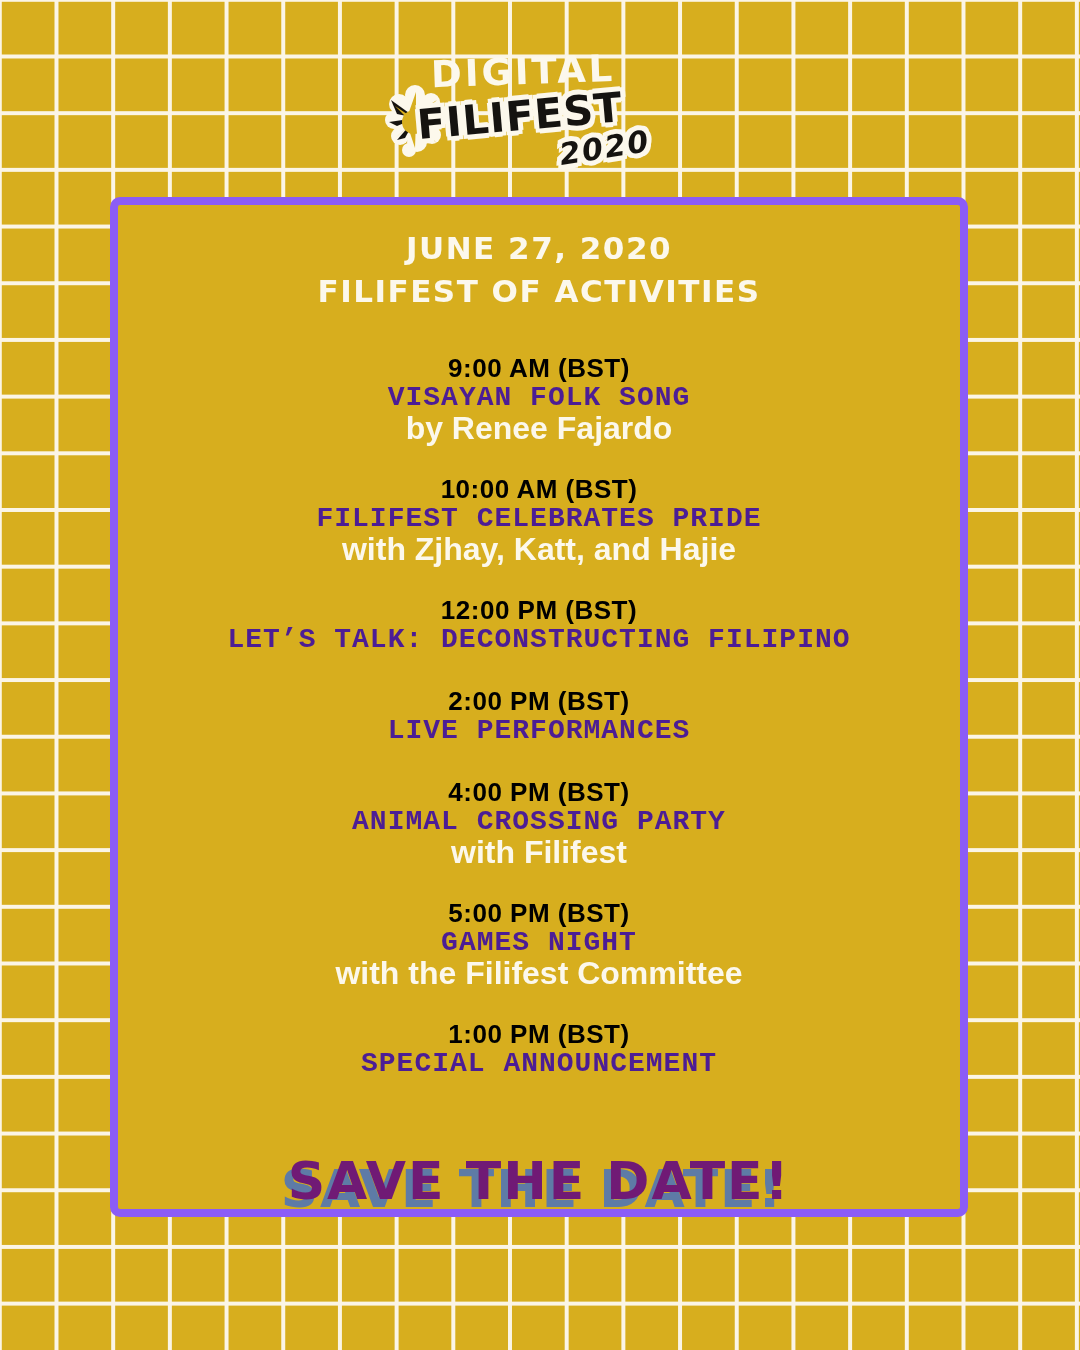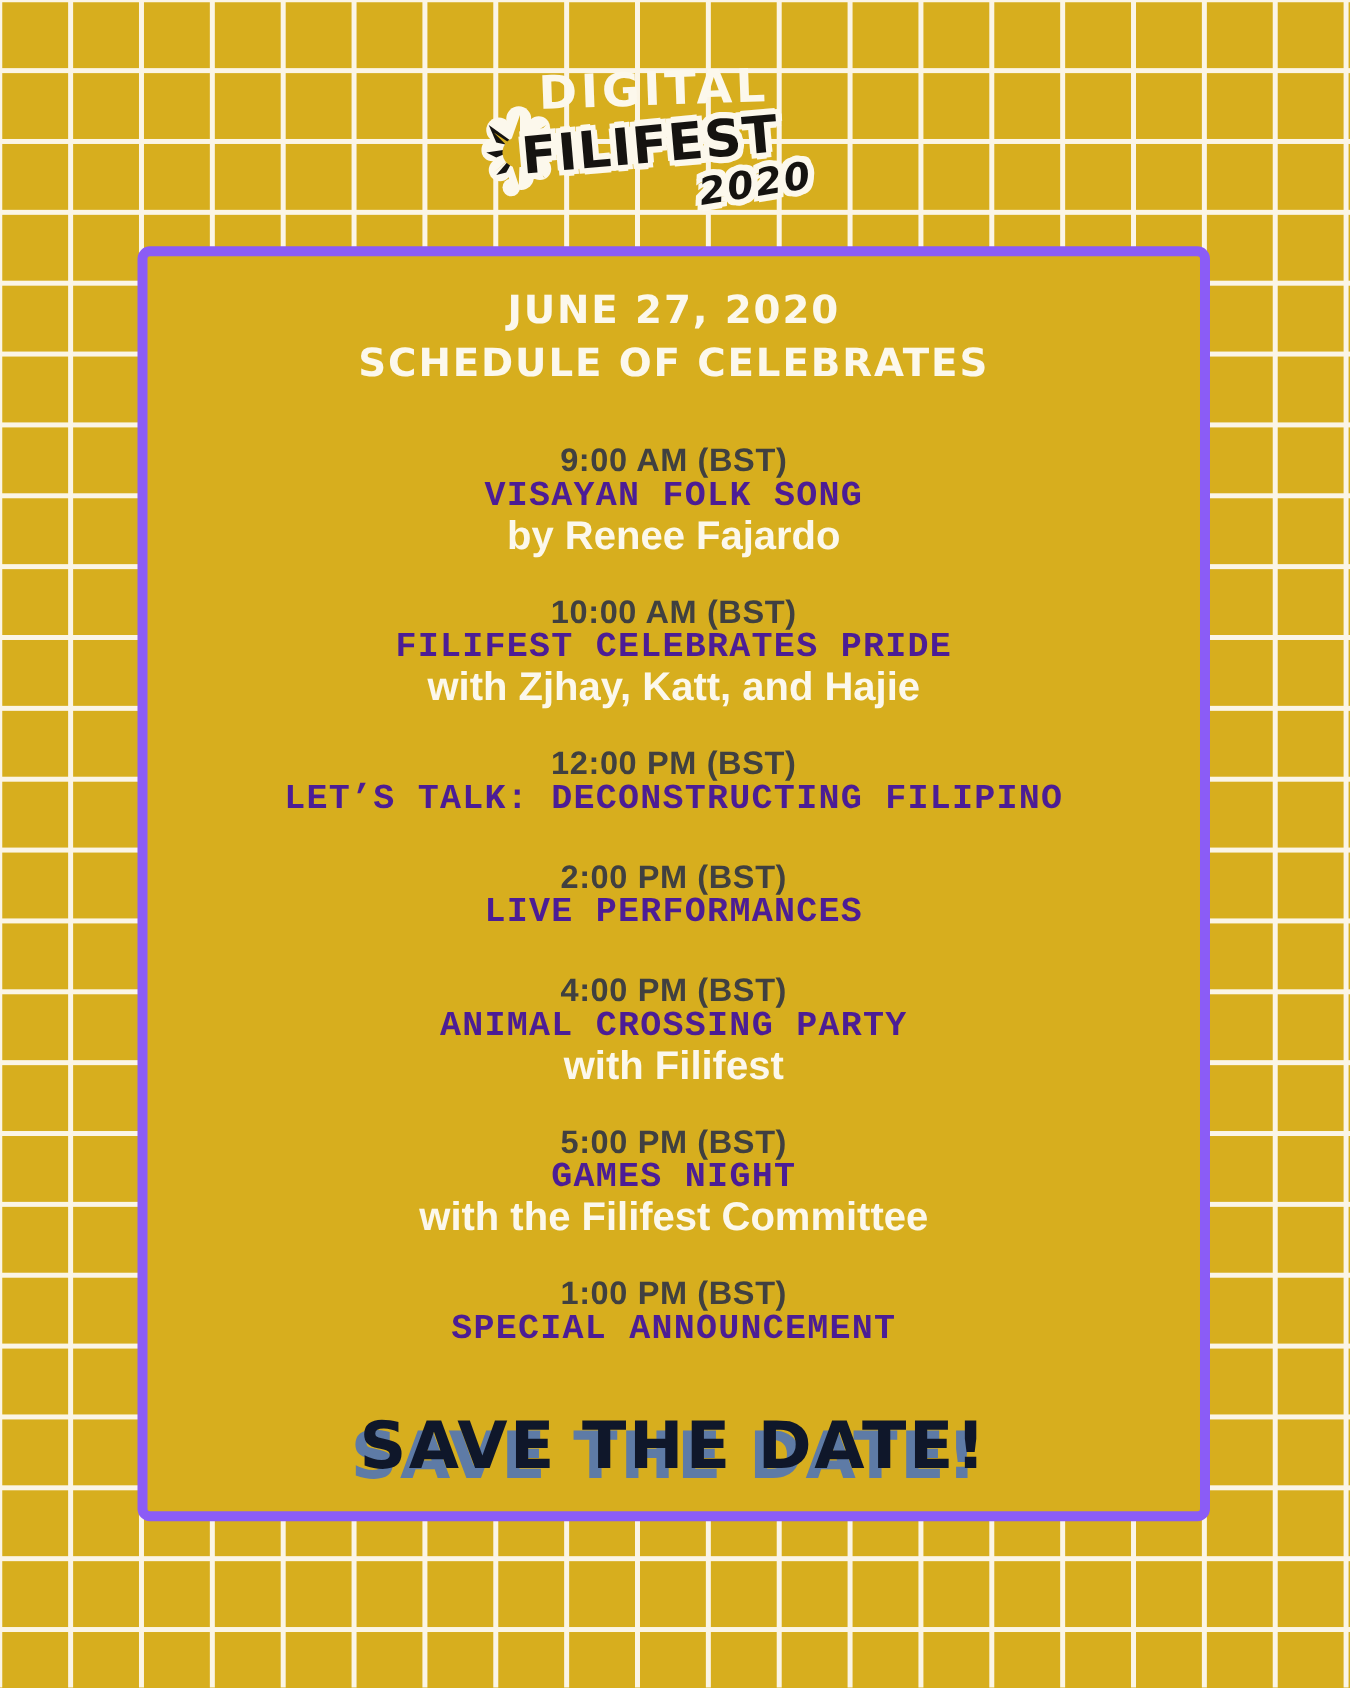--- a/index.html
+++ b/index.html
@@ -71,37 +71,37 @@
   .panel-header .hline {
     font-family: "DejaVu Sans", sans-serif;
     font-weight: 800; font-size: 31px; line-height: 43px;
     letter-spacing: 1.5px; color: #FCF8EC;
   }
 
   .schedule { margin-top: 40px; }
   .event { margin-bottom: 31px; }
   .event-time {
     font-size: 26px; font-weight: 700; line-height: 30px;
-    letter-spacing: 0.5px; color: #404040;
+    letter-spacing: 0.5px; color: #000000;
   }
   .event-title {
     font-family: Liberation Mono, monospace;
     font-size: 28px; font-weight: 800; line-height: 30px;
     letter-spacing: 1px; color: #4c1d95;
   }
   .event-subtitle {
     font-size: 32px; font-weight: 700; line-height: 30px;
     color: #FCF8EC;
   }
 
   .cta {
-    margin-top: 48px;
+    margin-top: 72px;
     font-family: "DejaVu Sans", sans-serif;
     font-weight: 800; font-size: 52px; letter-spacing: 2px;
-    color: #0f172a;
+    color: #701a75;
     text-shadow: -7px 8px 0 #5E7BA6;
   }
 </style>
 </head>
 <body>
 
 <div class="logo">
   <svg class="logo-sun" viewBox="0 0 62 82" xmlns="http://www.w3.org/2000/svg">
 
     <g fill="#FCF8EC">
@@ -137,21 +137,21 @@
   </svg>
   <div class="logo-digital">DIGITAL</div>
   <div class="logo-filifest">FILIFEST</div>
   <div class="logo-year">2020</div>
 </div>
 
 <div class="panel">
 
   <div class="panel-header">
     <div class="hline">JUNE 27, 2020</div>
-    <div class="hline">SCHEDULE OF CELEBRATES</div>
+    <div class="hline">FILIFEST OF ACTIVITIES</div>
   </div>
 
   <div class="schedule">
 
     <div class="event">
       <div class="event-time">9:00 AM (BST)</div>
       <div class="event-title">VISAYAN FOLK SONG</div>
       <div class="event-subtitle">by Renee Fajardo</div>
     </div>
 

